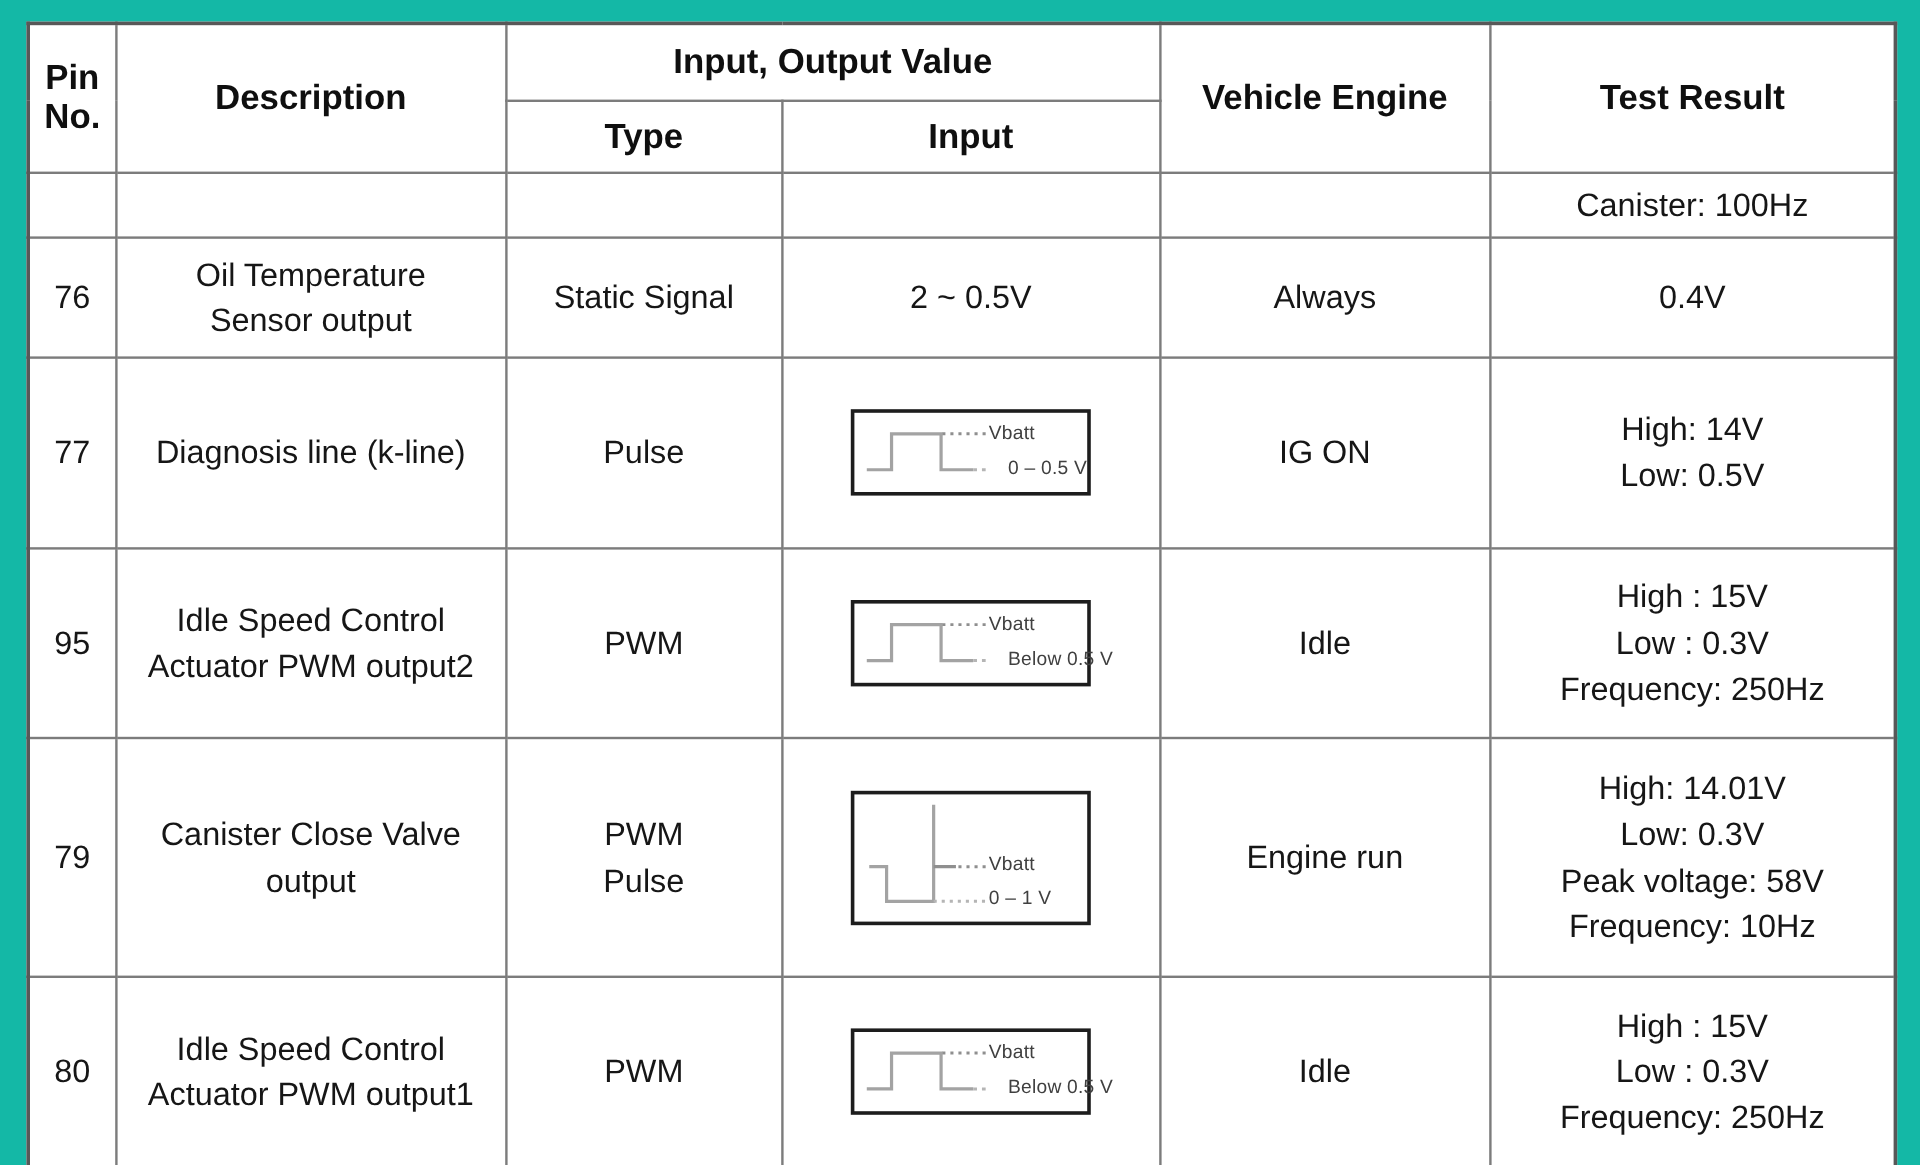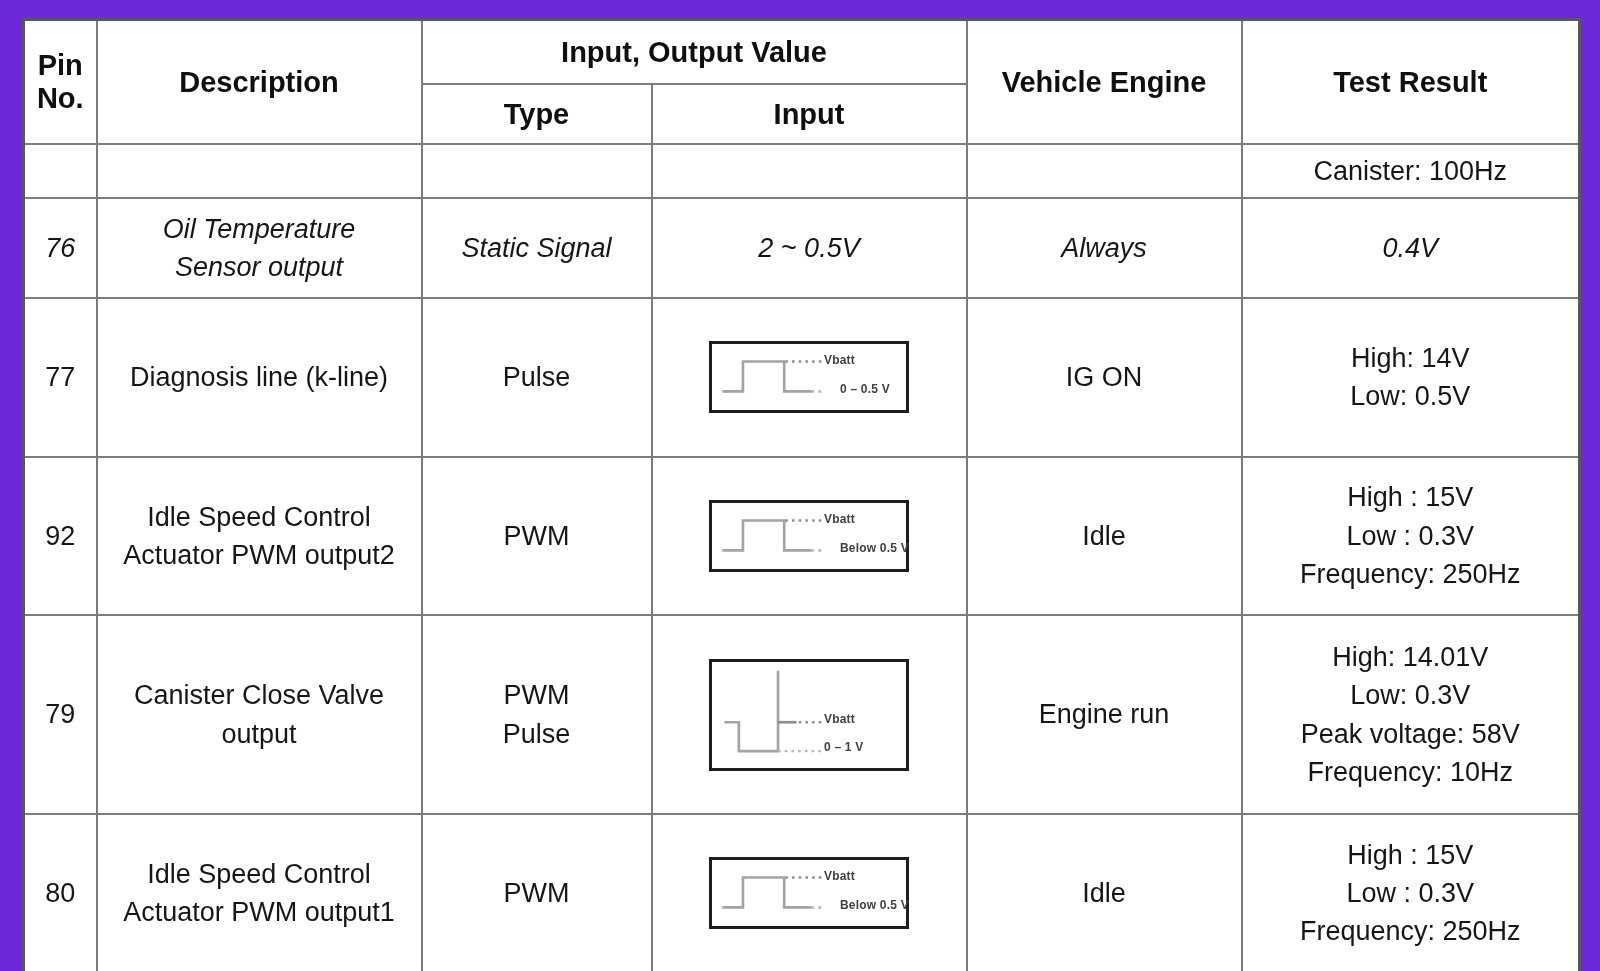--- a/index.html
+++ b/index.html
@@ -3,21 +3,21 @@
 <meta charset="utf-8">
 <style>
   html,body{margin:0;padding:0;}
   body{
     width:1600px;height:971px;
     background:#ffffff;
     font-family:"Liberation Sans", sans-serif;
     color:#141414;
   }
   .page{
-    position:relative;width:1600px;height:971px;background:#6d28d9;overflow:hidden;
+    position:relative;width:1600px;height:971px;background:#14b8a6;overflow:hidden;
   }
   table.pin-table{
     position:absolute;left:22px;top:18px;
     width:1556px;
     border-collapse:collapse;table-layout:fixed;
     background:#ffffff;
     border:3px solid #585858;
   }
   .pin-table th,.pin-table td{
     border:2px solid #7c7c7c;
@@ -36,21 +36,21 @@
   tr.hdr-row2 th{height:50px;}
   
   .wave-box{
     position:relative;width:194px;height:66px;
     border:3px solid #1d1d1d;background:#ffffff;
     margin:0 auto;
   }
   .wave-box.tall{height:106px;}
   .wave-box svg{position:absolute;left:0;top:0;width:100%;height:100%;}
   .wave-label{
-    position:absolute;font-size:12px;font-weight:bold;color:#404040;
+    position:absolute;font-size:16px;font-weight:normal;color:#404040;
     white-space:nowrap;line-height:1;letter-spacing:0.2px;
   }
   .pulse .wave-label-top{left:112px;top:10px;}
   .pulse .wave-label-bottom{left:128px;top:39px;}
   .tall .wave-label-top{left:112px;top:51px;}
   .tall .wave-label-bottom{left:112px;top:79px;}
 </style>
 </head>
 <body>
 
@@ -80,21 +80,21 @@
 
     <tr style="height:54px;">
       <td></td>
       <td></td>
       <td></td>
       <td></td>
       <td></td>
       <td>Canister: 100Hz</td>
     </tr>
 
-    <tr style="height:100px;font-style:italic;">
+    <tr style="height:100px;">
       <td>76</td>
       <td>Oil Temperature
 Sensor output</td>
       <td>Static Signal</td>
       <td>2 ~ 0.5V</td>
       <td>Always</td>
       <td>0.4V</td>
     </tr>
 
     <tr style="height:84px;">
@@ -111,21 +111,21 @@
           <span class="wave-label wave-label-top">Vbatt</span>
           <span class="wave-label wave-label-bottom">0 – 0.5 V</span>
         </div>
       </td>
       <td>IG ON</td>
       <td>High: 14V
 Low: 0.5V</td>
     </tr>
 
     <tr style="height:132px;">
-      <td>92</td>
+      <td>95</td>
       <td>Idle Speed Control
 Actuator PWM output2</td>
       <td>PWM</td>
       <td>
         <div class="wave-box pulse">
           <svg viewBox="0 0 188 60">
             <polyline points="10,44 30,44 30,15 70,15 70,44 96,44" fill="none" stroke="#a3a3a3" stroke-width="2.6"></polyline>
             <line x1="71" y1="15" x2="108" y2="15" stroke="#8f8f8f" stroke-width="2.4" stroke-dasharray="2.5,4"></line>
             <line x1="96" y1="44" x2="108" y2="44" stroke="#b5b5b5" stroke-width="2.4" stroke-dasharray="3,4"></line>
           </svg>

